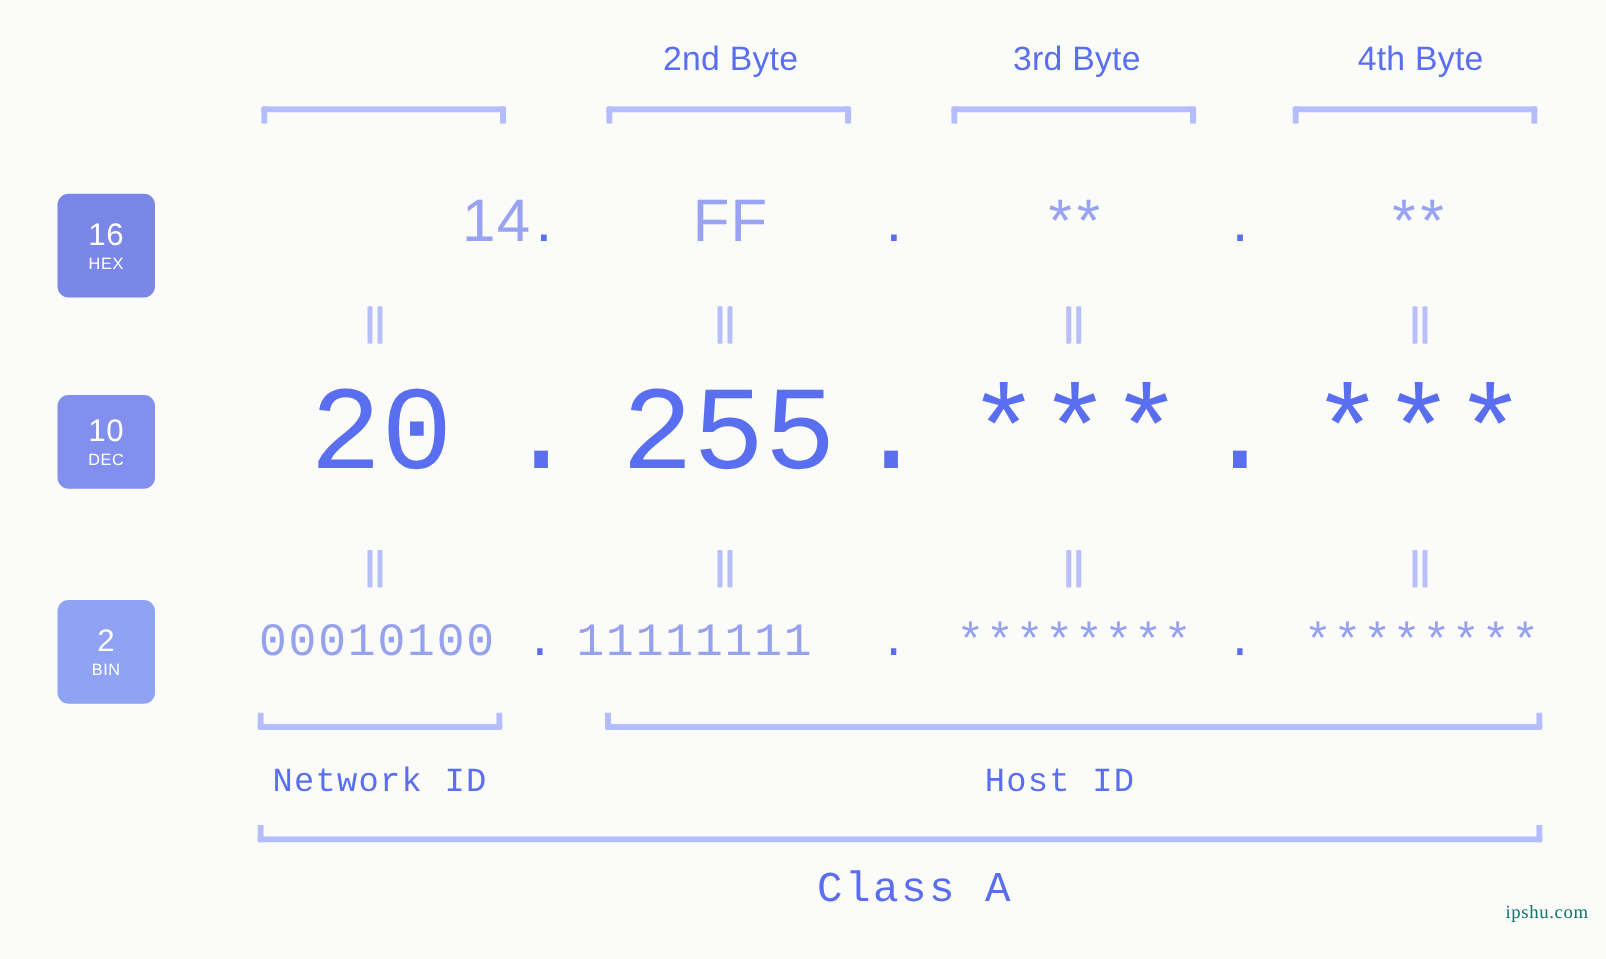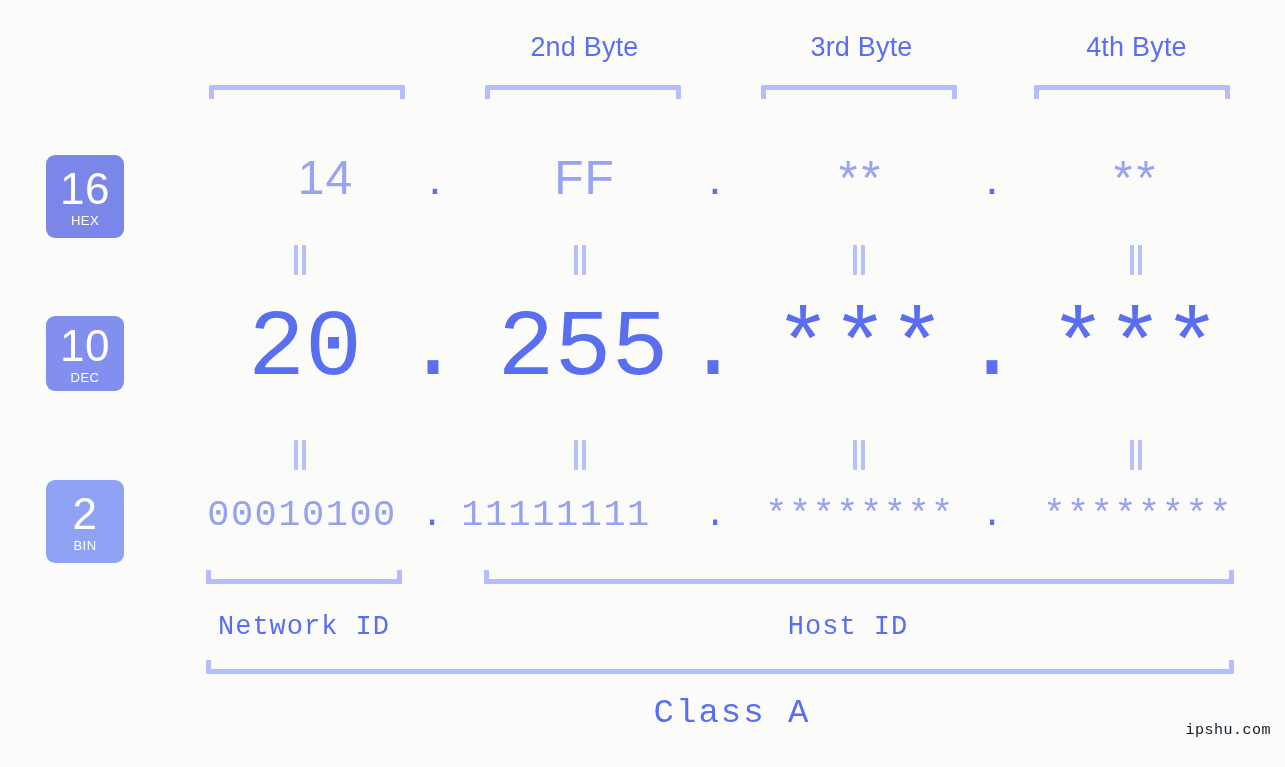--- a/index.html
+++ b/index.html
@@ -63,21 +63,21 @@
     color: #ffffff;
     text-align: center;
     font-family: "Liberation Sans", sans-serif;
     display: flex;
     flex-direction: column;
     align-items: center;
     justify-content: center;
     line-height: 1;
   }
   .badge .num {
-    font-size: 44px;
+    font-size: 25px;
     font-weight: 400;
     letter-spacing: 0.5px;
   }
   .badge .nm {
     font-size: 13px;
     font-weight: 400;
     margin-top: 3px;
     letter-spacing: 0.5px;
   }
   #badge-hex { top: 155px; height: 83px; background: #7b87e8; }
@@ -184,23 +184,23 @@
     text-align: center;
     white-space: nowrap;
     letter-spacing: 2px;
   }
 
   
   .watermark {
     position: absolute;
     right: 14px;
     bottom: 28px;
-    font-family: Liberation Mono, monospace;
+    font-family: Liberation Serif, serif;
     font-size: 15px;
-    color: #0f172a;
+    color: #0f766e;
     letter-spacing: 0.5px;
   }
 </style>
 </head>
 <body>
 
 <div class="stage">
 
   <div class="byte-label" style="left:467px; width:235px;">2nd Byte</div>
   <div class="byte-label" style="left:744px; width:235px;">3rd Byte</div>
@@ -219,21 +219,21 @@
   <div class="badge" id="badge-dec">
     <span class="num">10</span>
     <span class="nm">DEC</span>
   </div>
 
   <div class="badge" id="badge-bin">
     <span class="num">2</span>
     <span class="nm">BIN</span>
   </div>
 
-  <div class="row-cell hex-val" style="left:208px; width:235px;">14</div>
+  <div class="row-cell hex-val" style="left:190px; width:235px;text-align:right;">14</div>
   <div class="dot-sep hex-dot" style="left:405px; width:60px;">.</div>
 
   <div class="row-cell hex-val" style="left:467px; width:235px;">FF</div>
   <div class="dot-sep hex-dot" style="left:685px; width:60px;">.</div>
 
   <div class="row-cell hex-star" style="left:744px; width:235px;">**</div>
   <div class="dot-sep hex-dot" style="left:962px; width:60px;">.</div>
 
   <div class="row-cell hex-star" style="left:1019px; width:235px;">**</div>
 

